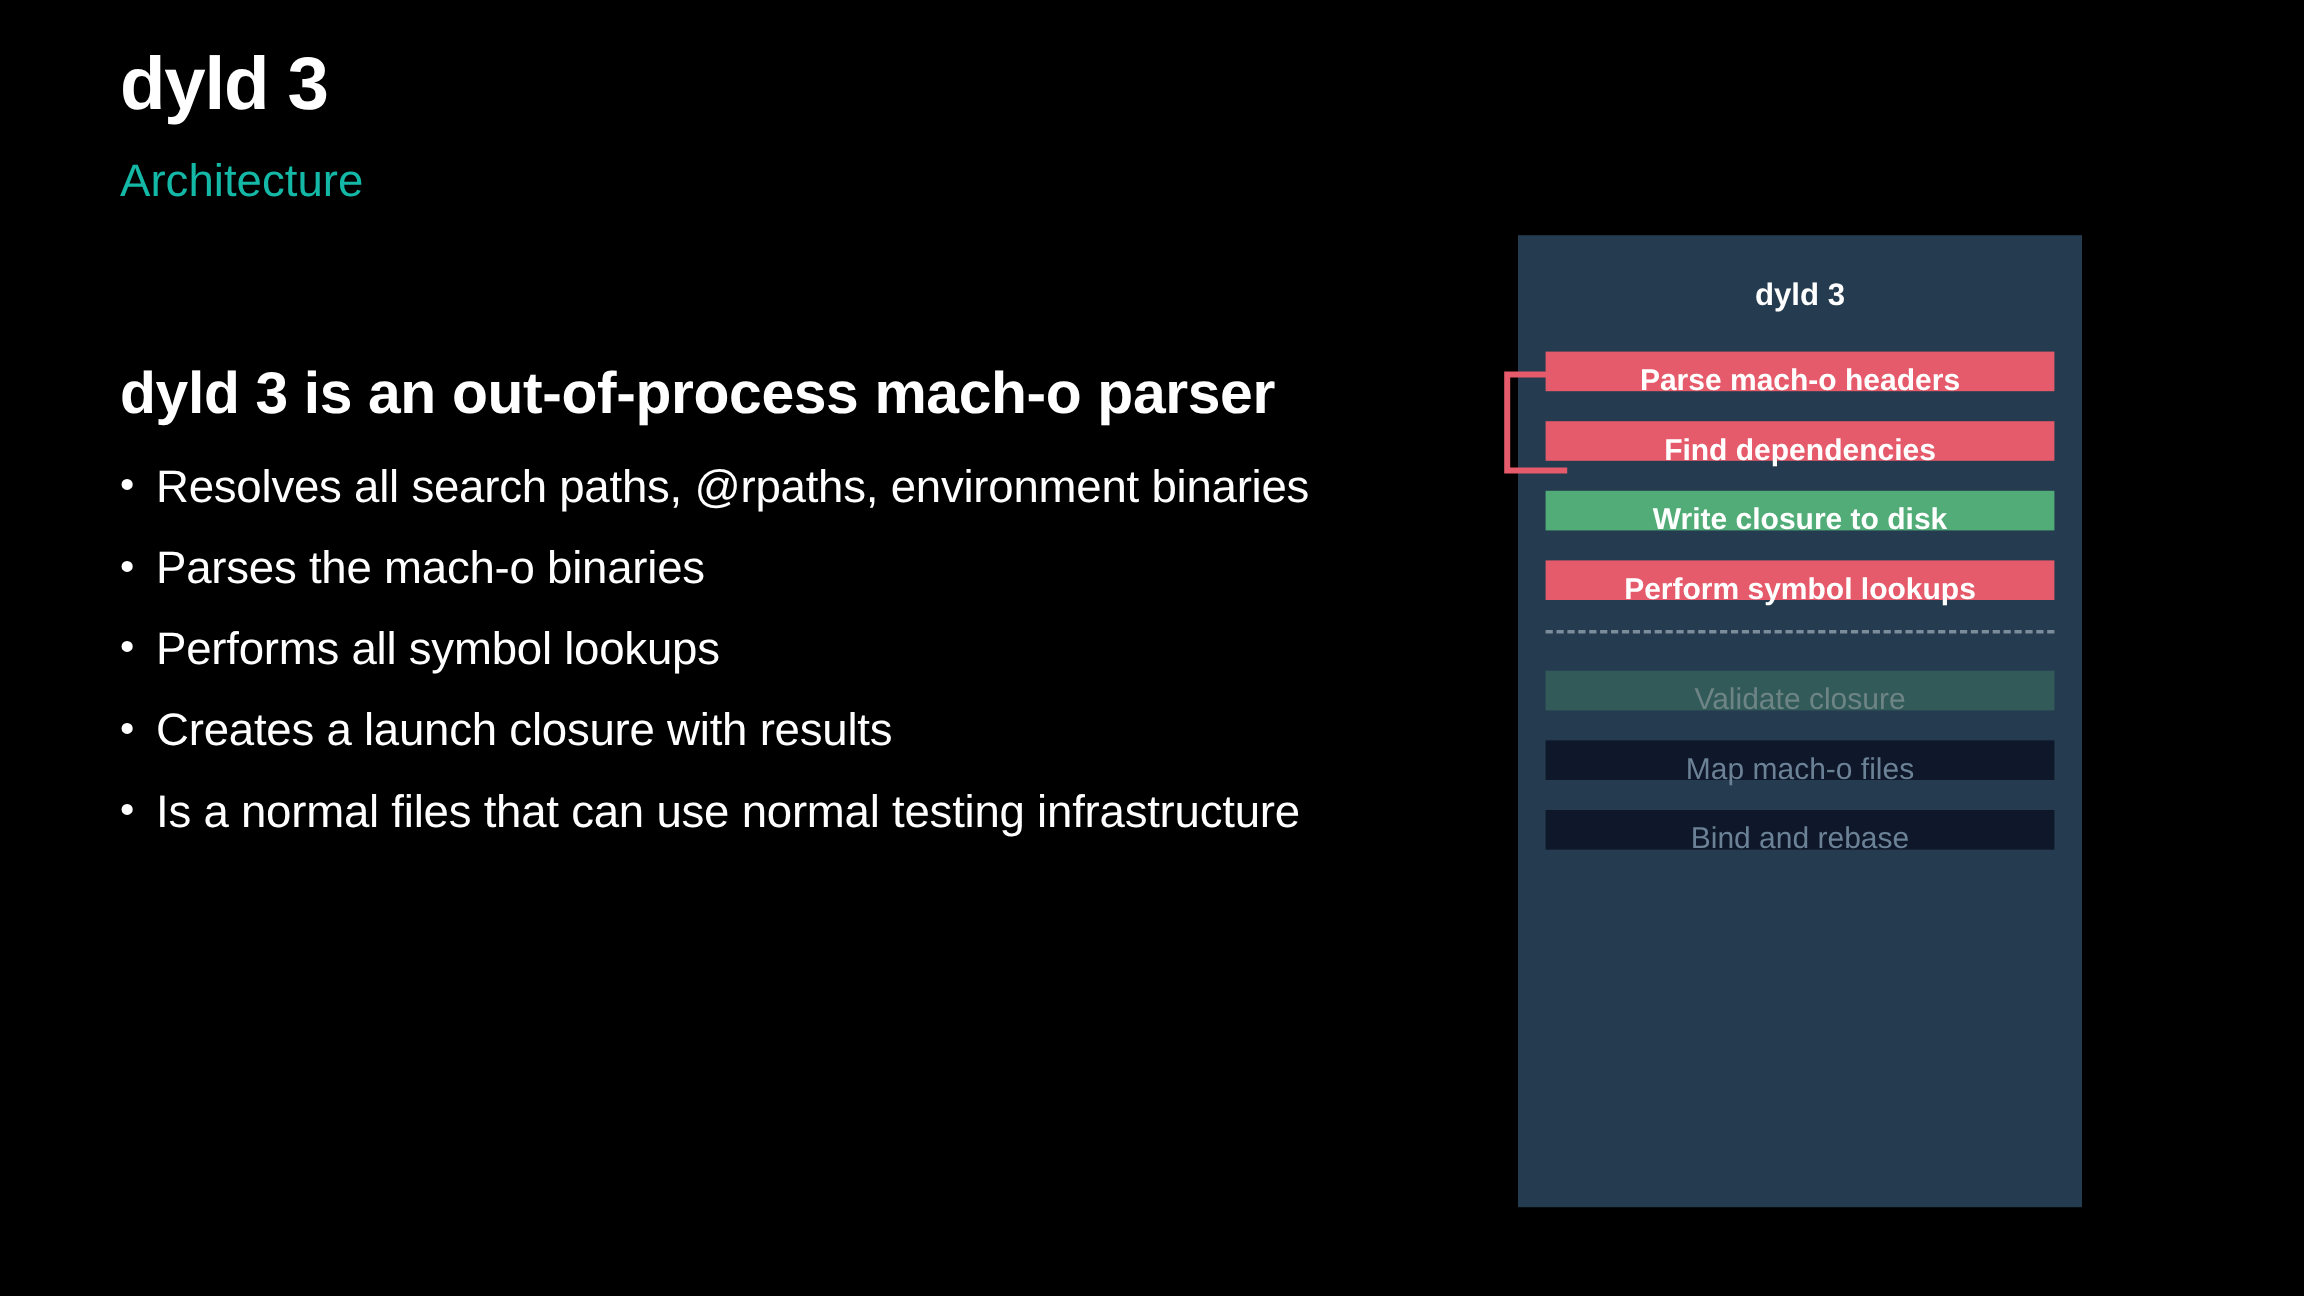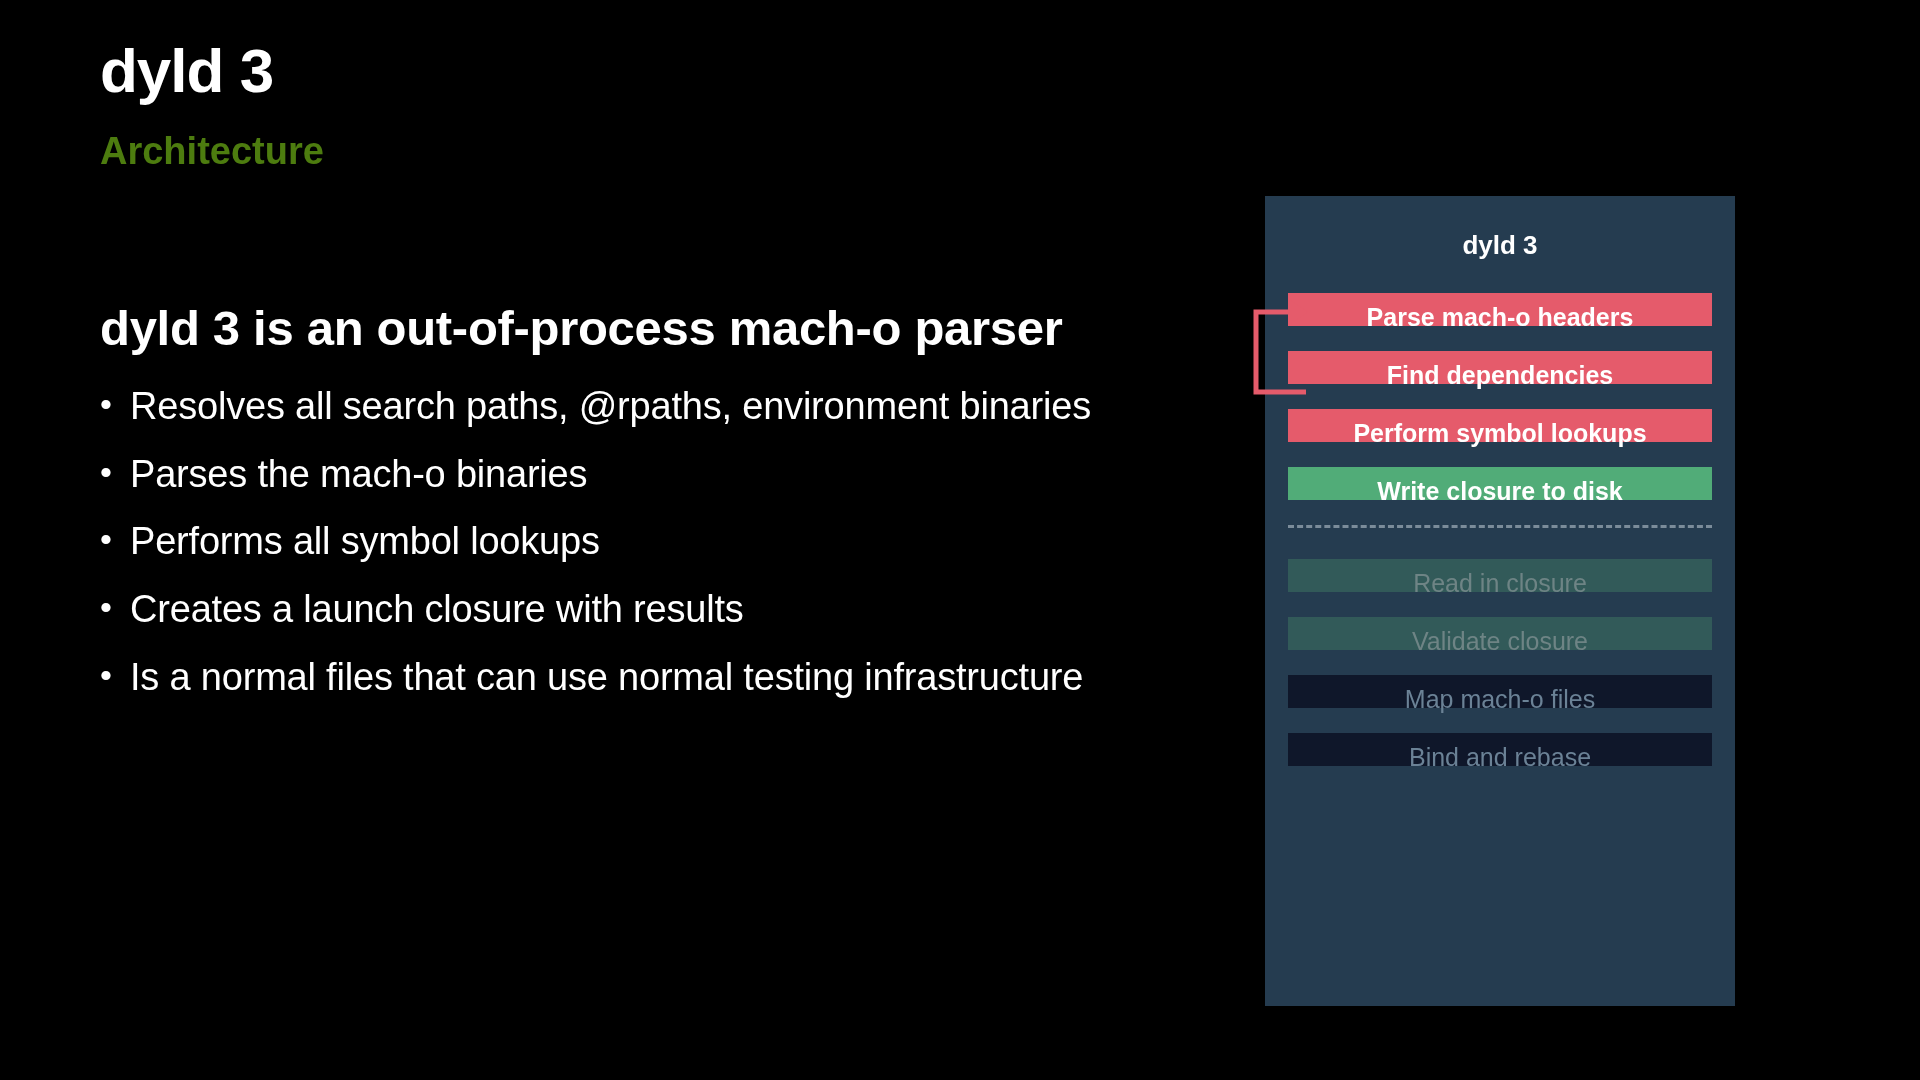--- a/index.html
+++ b/index.html
@@ -25,23 +25,23 @@
     font-weight: bold;
     letter-spacing: -1px;
     line-height: 1.05;
     color: #ffffff;
   }
   .slide-subtitle {
     position: absolute;
     left: 100px;
     top: 130px;
     font-size: 38px;
-    font-weight: bold;
+    font-weight: normal;
     letter-spacing: 0px;
-    color: #4d7c0f;
+    color: #14b8a6;
   }
 
   .lead {
     position: absolute;
     left: 100px;
     top: 300px;
     width: 1060px;
     font-size: 49px;
     font-weight: bold;
     letter-spacing: -0.3px;
@@ -170,26 +170,25 @@
 </div>
 
 <div class="diagram-panel">
 
   <div class="panel-header">dyld 3</div>
 
   <div class="step-list">
 
     <div class="step red">Parse mach-o headers</div>
     <div class="step red">Find dependencies</div>
+    <div class="step green">Write closure to disk</div>
     <div class="step red">Perform symbol lookups</div>
-    <div class="step green">Write closure to disk</div>
 
     <div class="divider"></div>
 
-    <div class="step dim-green">Read in closure</div>
     <div class="step dim-green">Validate closure</div>
     <div class="step dim-blue">Map mach-o files</div>
     <div class="step dim-blue">Bind and rebase</div>
 
   </div>
 </div>
 
 <svg class="loop-arrow" viewBox="0 0 60 120" width="60" height="120">
   <path d="M 58 102 L 8 102 L 8 22 L 46 22" fill="none" stroke="#E55B6B" stroke-width="5" stroke-linecap="butt" stroke-linejoin="miter"></path>
   <path d="M 42 10 L 60 22 L 42 34 Z" fill="#E55B6B"></path>

